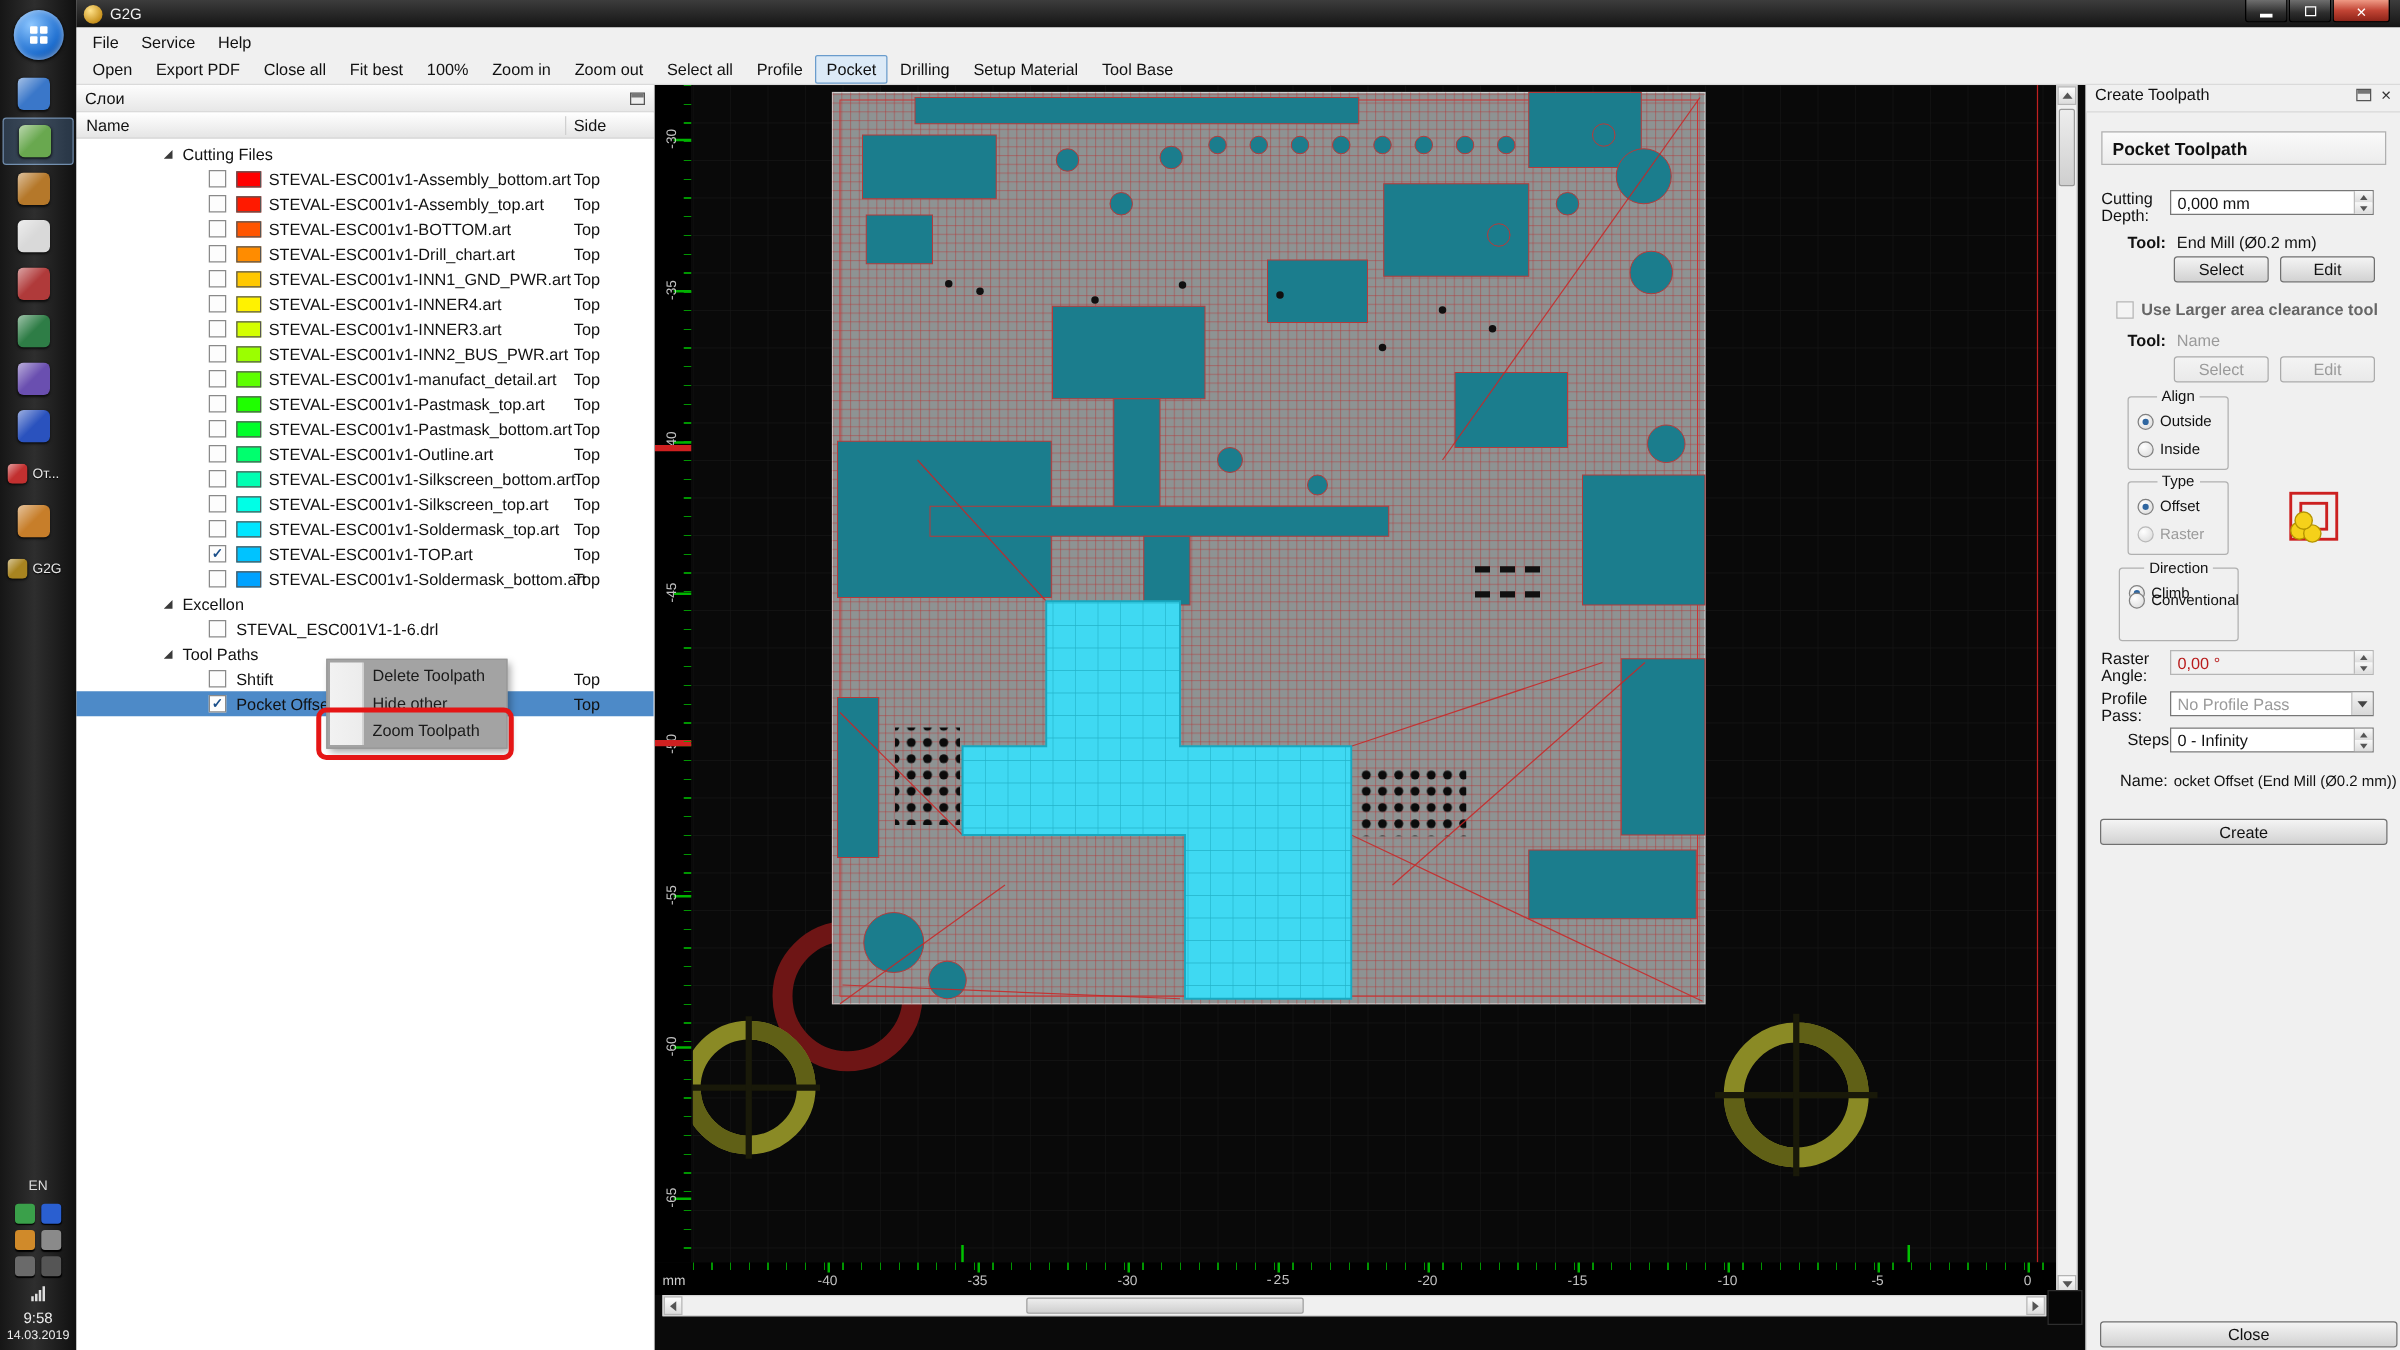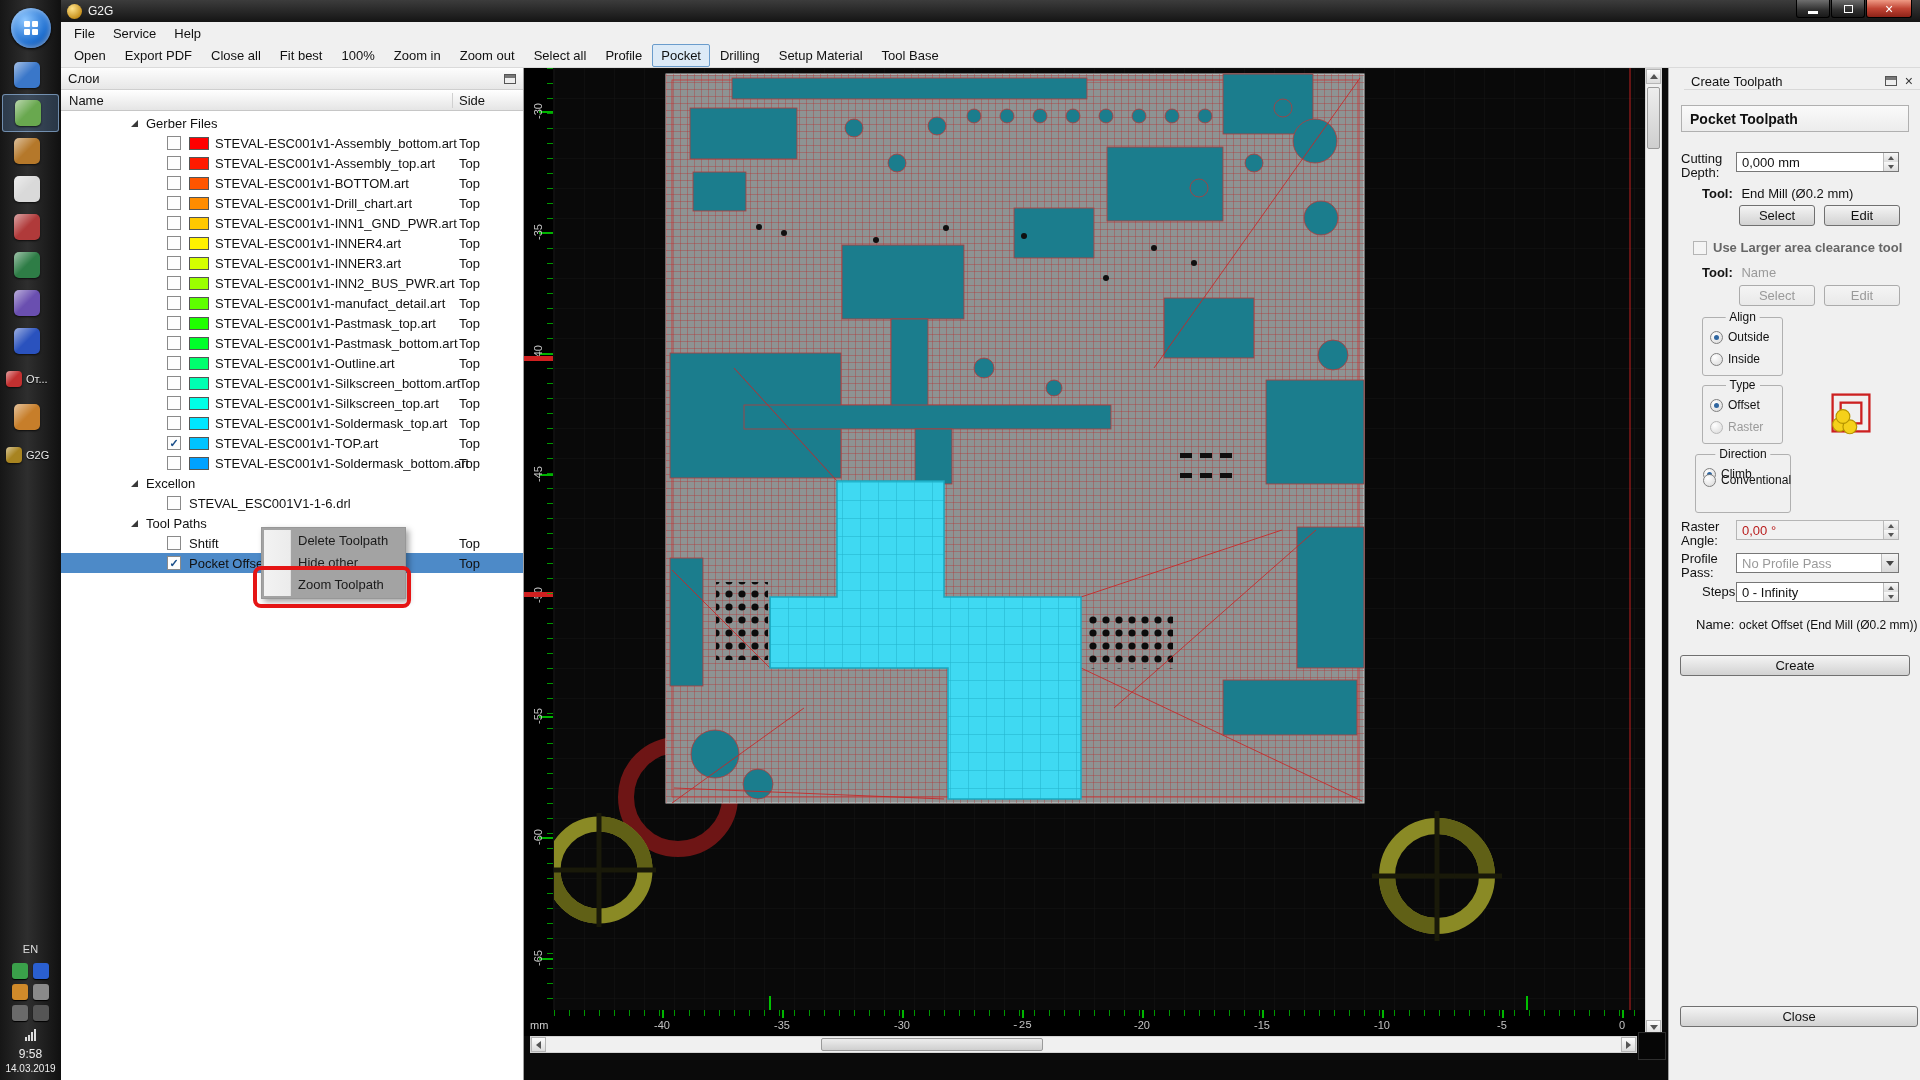--- a/index.html
+++ b/index.html
@@ -103,22 +103,22 @@
   .tri-dn{border:4px solid transparent;border-top:5px solid #555;margin-bottom:-4px}
   .tri-lf{border:4px solid transparent;border-right:5px solid #555;margin-left:-4px}
   .tri-rt{border:4px solid transparent;border-left:5px solid #555;margin-right:-4px}
   .sb-thumb{position:absolute;background:linear-gradient(#ededed,#cfcfcf);border:1px solid #9a9a9a;border-radius:2px}
   .sb-thumb.v{left:1px;right:1px;top:18px;height:62px}
   .sb-thumb.h{top:1px;bottom:1px;left:290px;width:222px}
   #scroll-corner{position:absolute;right:2px;top:964px;width:28px;height:28px;background:#060606;border:1px solid #2e2e2e;z-index:3}
 
   
   #right-panel{position:absolute;right:0;top:0;width:252px;bottom:0;background:#f0f0f0;border-left:1px solid #a0a0a0}
-  .rp-header{position:absolute;top:0;left:15px;right:0;height:22px;background:#f0f0f0;border-bottom:1px solid #d8d8d8;
-    display:flex;align-items:flex-end;justify-content:space-between;padding:0 7px;font-size:13px}
+  .rp-header{position:absolute;top:0;left:0;right:0;height:22px;background:#f0f0f0;border-bottom:1px solid #d8d8d8;
+    display:flex;align-items:flex-start;justify-content:space-between;padding:0 7px;font-size:13px}
   .rp-hicons{display:flex;gap:8px;align-items:center}
   .x-ico::after{content:"×";font-size:14px;color:#333}
   .pt-head{position:absolute;left:12px;top:37px;width:228px;height:27px;border:1px solid #b0b0b0;
     background:linear-gradient(#fafafa,#ececec);display:flex;align-items:center;padding-left:8px;font-weight:bold;font-size:14px}
   .fld-label{position:absolute;font-weight:normal;font-size:13px;line-height:14px}
   .inline-lbl{position:absolute;font-size:13px;white-space:nowrap}
   .inline-lbl b{margin-right:5px}
   .gray{color:#9a9a9a}
   .spinner,.dropdown{position:absolute;height:20px;background:#fff;border:1px solid #777;display:flex;align-items:center}
   .spin-val,.dd-val{flex:1;padding-left:5px;font-size:13px;white-space:nowrap;overflow:hidden}
@@ -269,21 +269,21 @@
           <span>Слои</span>
           <span class="dock-ico"></span>
         </div>
         <div class="lp-cols">
           <span class="col-name">Name</span>
           <span class="col-side">Side</span>
         </div>
         <div id="layer-tree">
             <div class="tree-row group">
               <div class="tri"></div>
-              <div class="g-label">Gerber Files</div>
+              <div class="g-label">Cutting Files</div>
             </div>
             <div class="tree-row item">
               <div class="cb"></div>
               <div class="swatch" style="background: rgb(255, 0, 0);"></div>
               <div class="l-name">STEVAL-ESC001v1-Assembly_bottom.art</div>
               <div class="l-side">Top</div>
             </div>
             <div class="tree-row item">
               <div class="cb"></div>
               <div class="swatch" style="background: rgb(255, 26, 0);"></div>
@@ -683,21 +683,21 @@
           <span class="spin-btns">
               <i class="su"></i>
               <i class="sd"></i>
             </span>
         </div>
 
         <div class="fld-label" style="left:27px;top:550px">Name:</div>
         <div class="name-val" style="left:70px;top:550px;width:172px">ocket Offset (End Mill (Ø0.2 mm))</div>
 
         <div class="btn" style="left:11px;top:587px;width:230px">Create</div>
-        <div class="btn" style="left:11px;top:938px;width:238px">Close</div>
+        <div class="btn" style="left:11px;top:989px;width:238px">Close</div>
       </div>
     </div>
   </div>
 
   <div id="context-menu">
       <div class="ctx-item">Delete Toolpath</div>
       <div class="ctx-item">Hide other</div>
       <div class="ctx-item">Zoom Toolpath</div>
     </div>
   <div id="annotation"></div>

